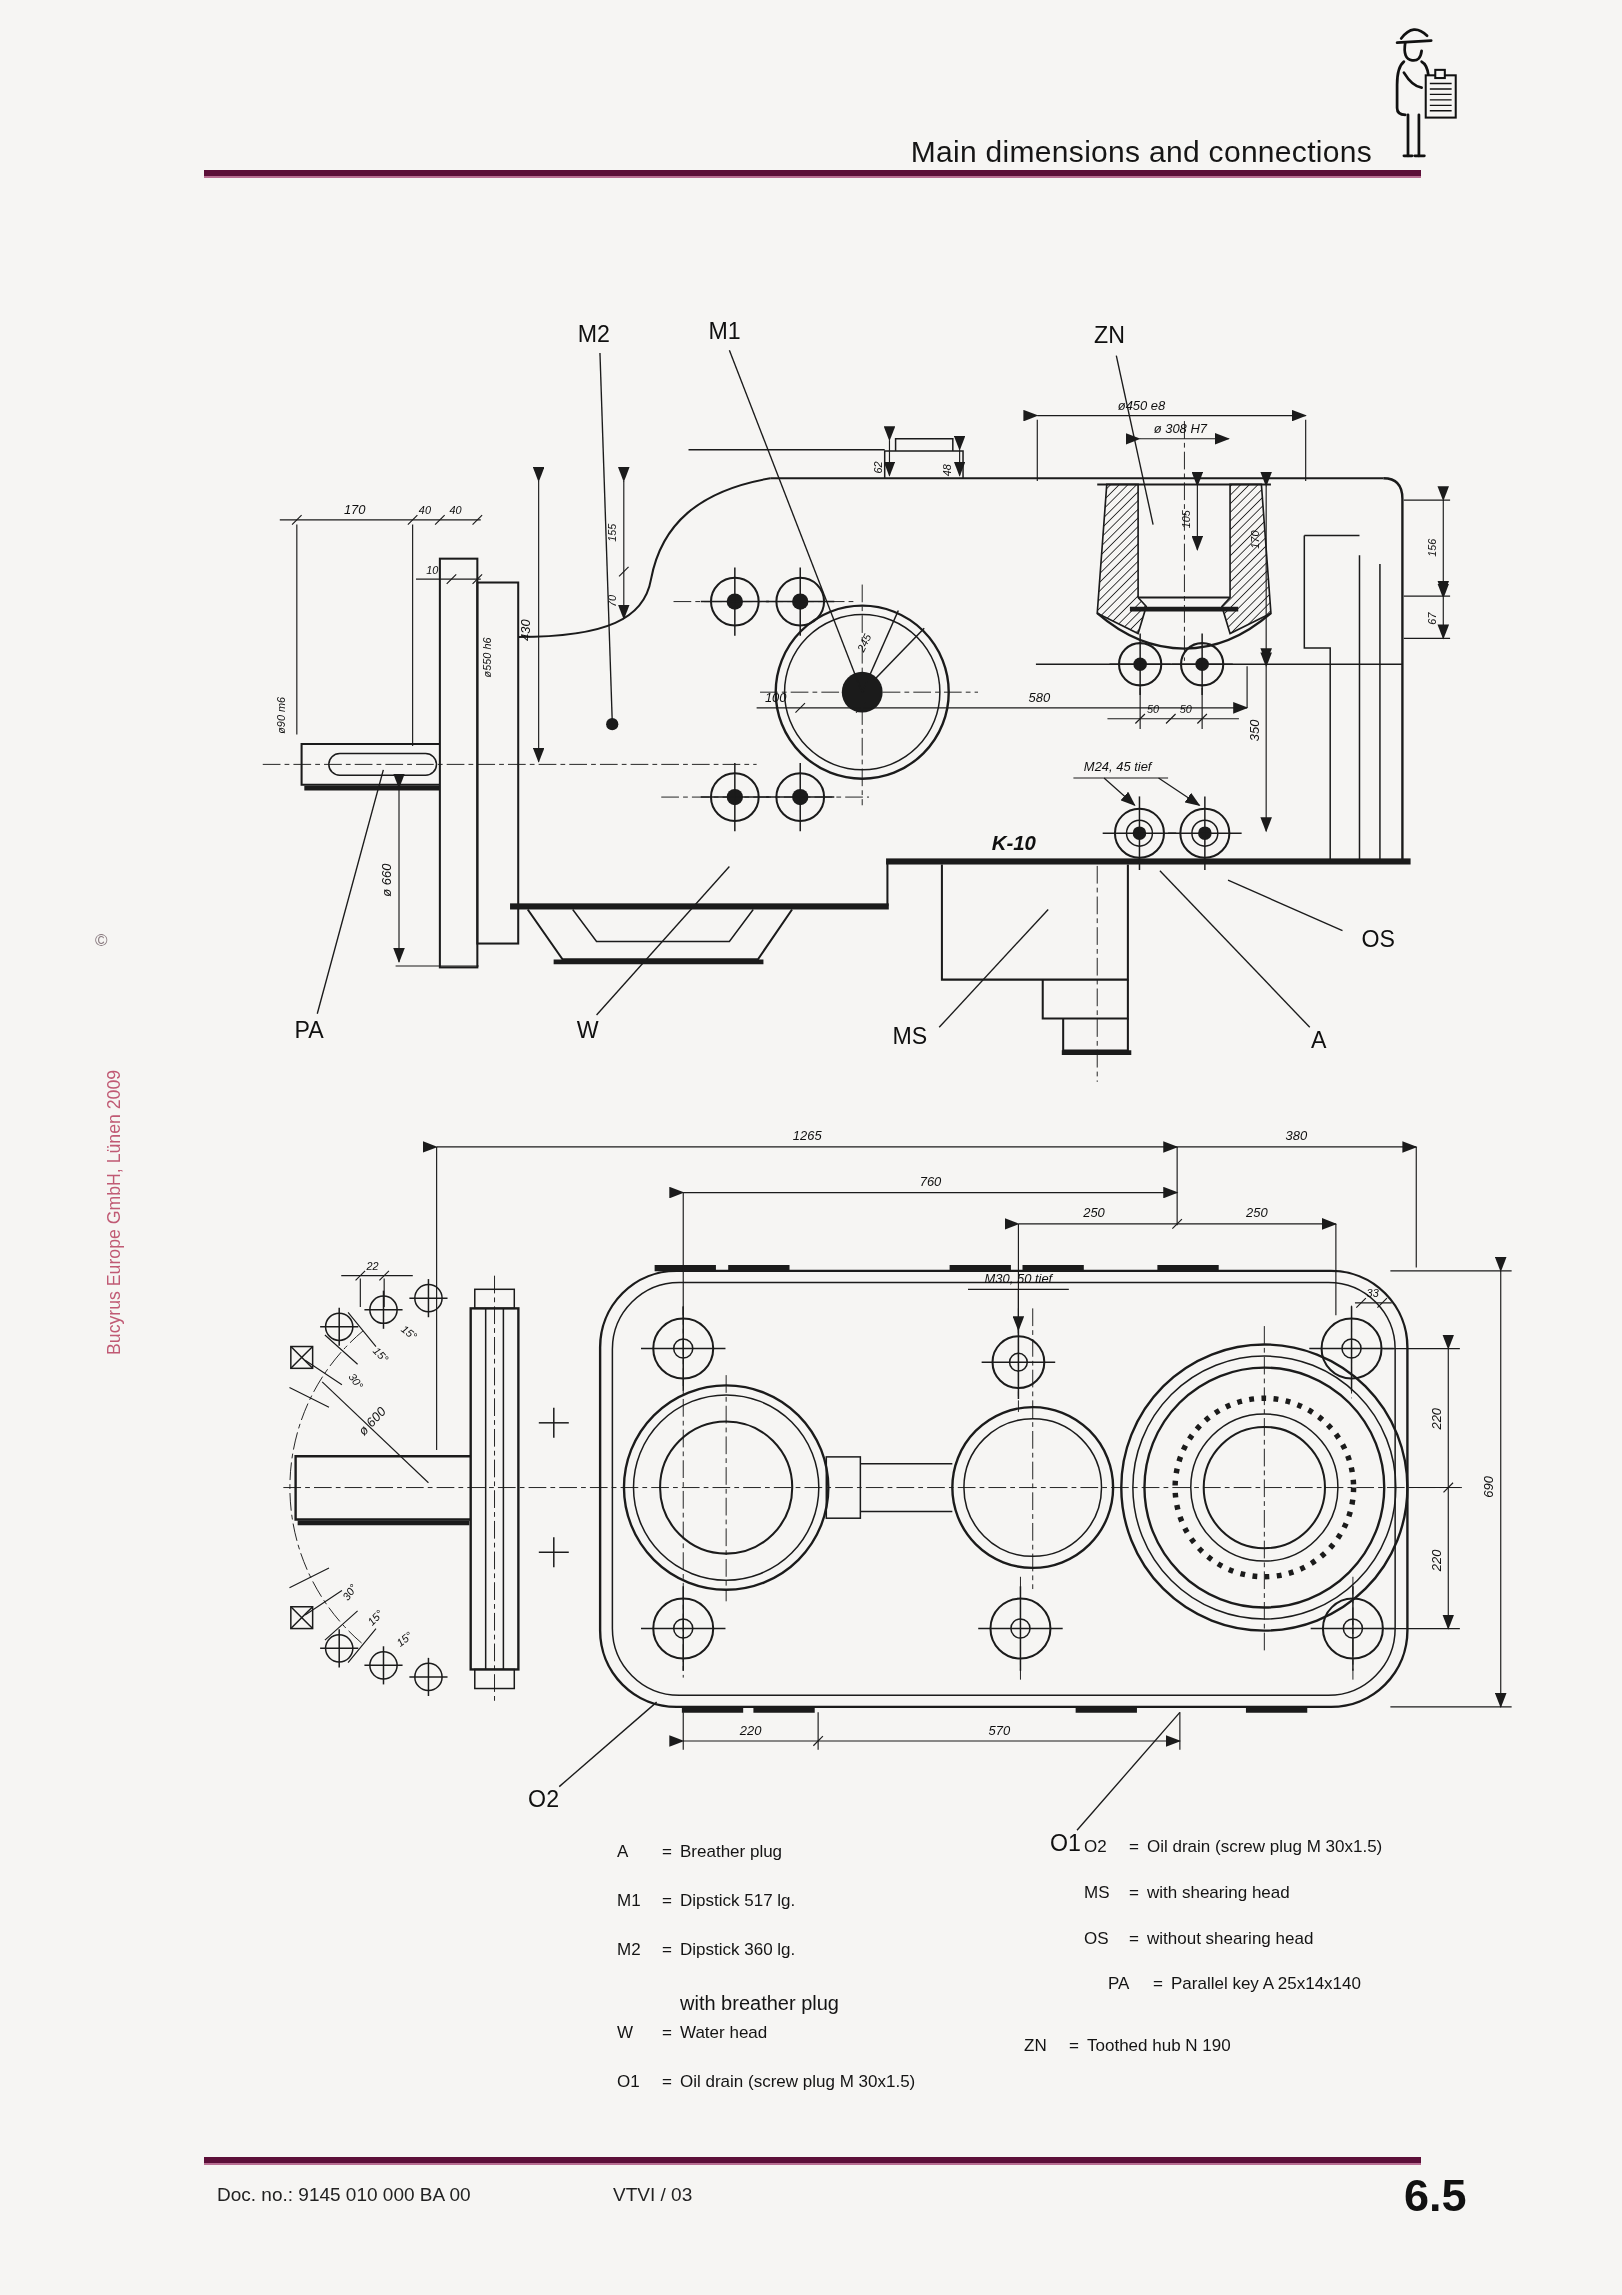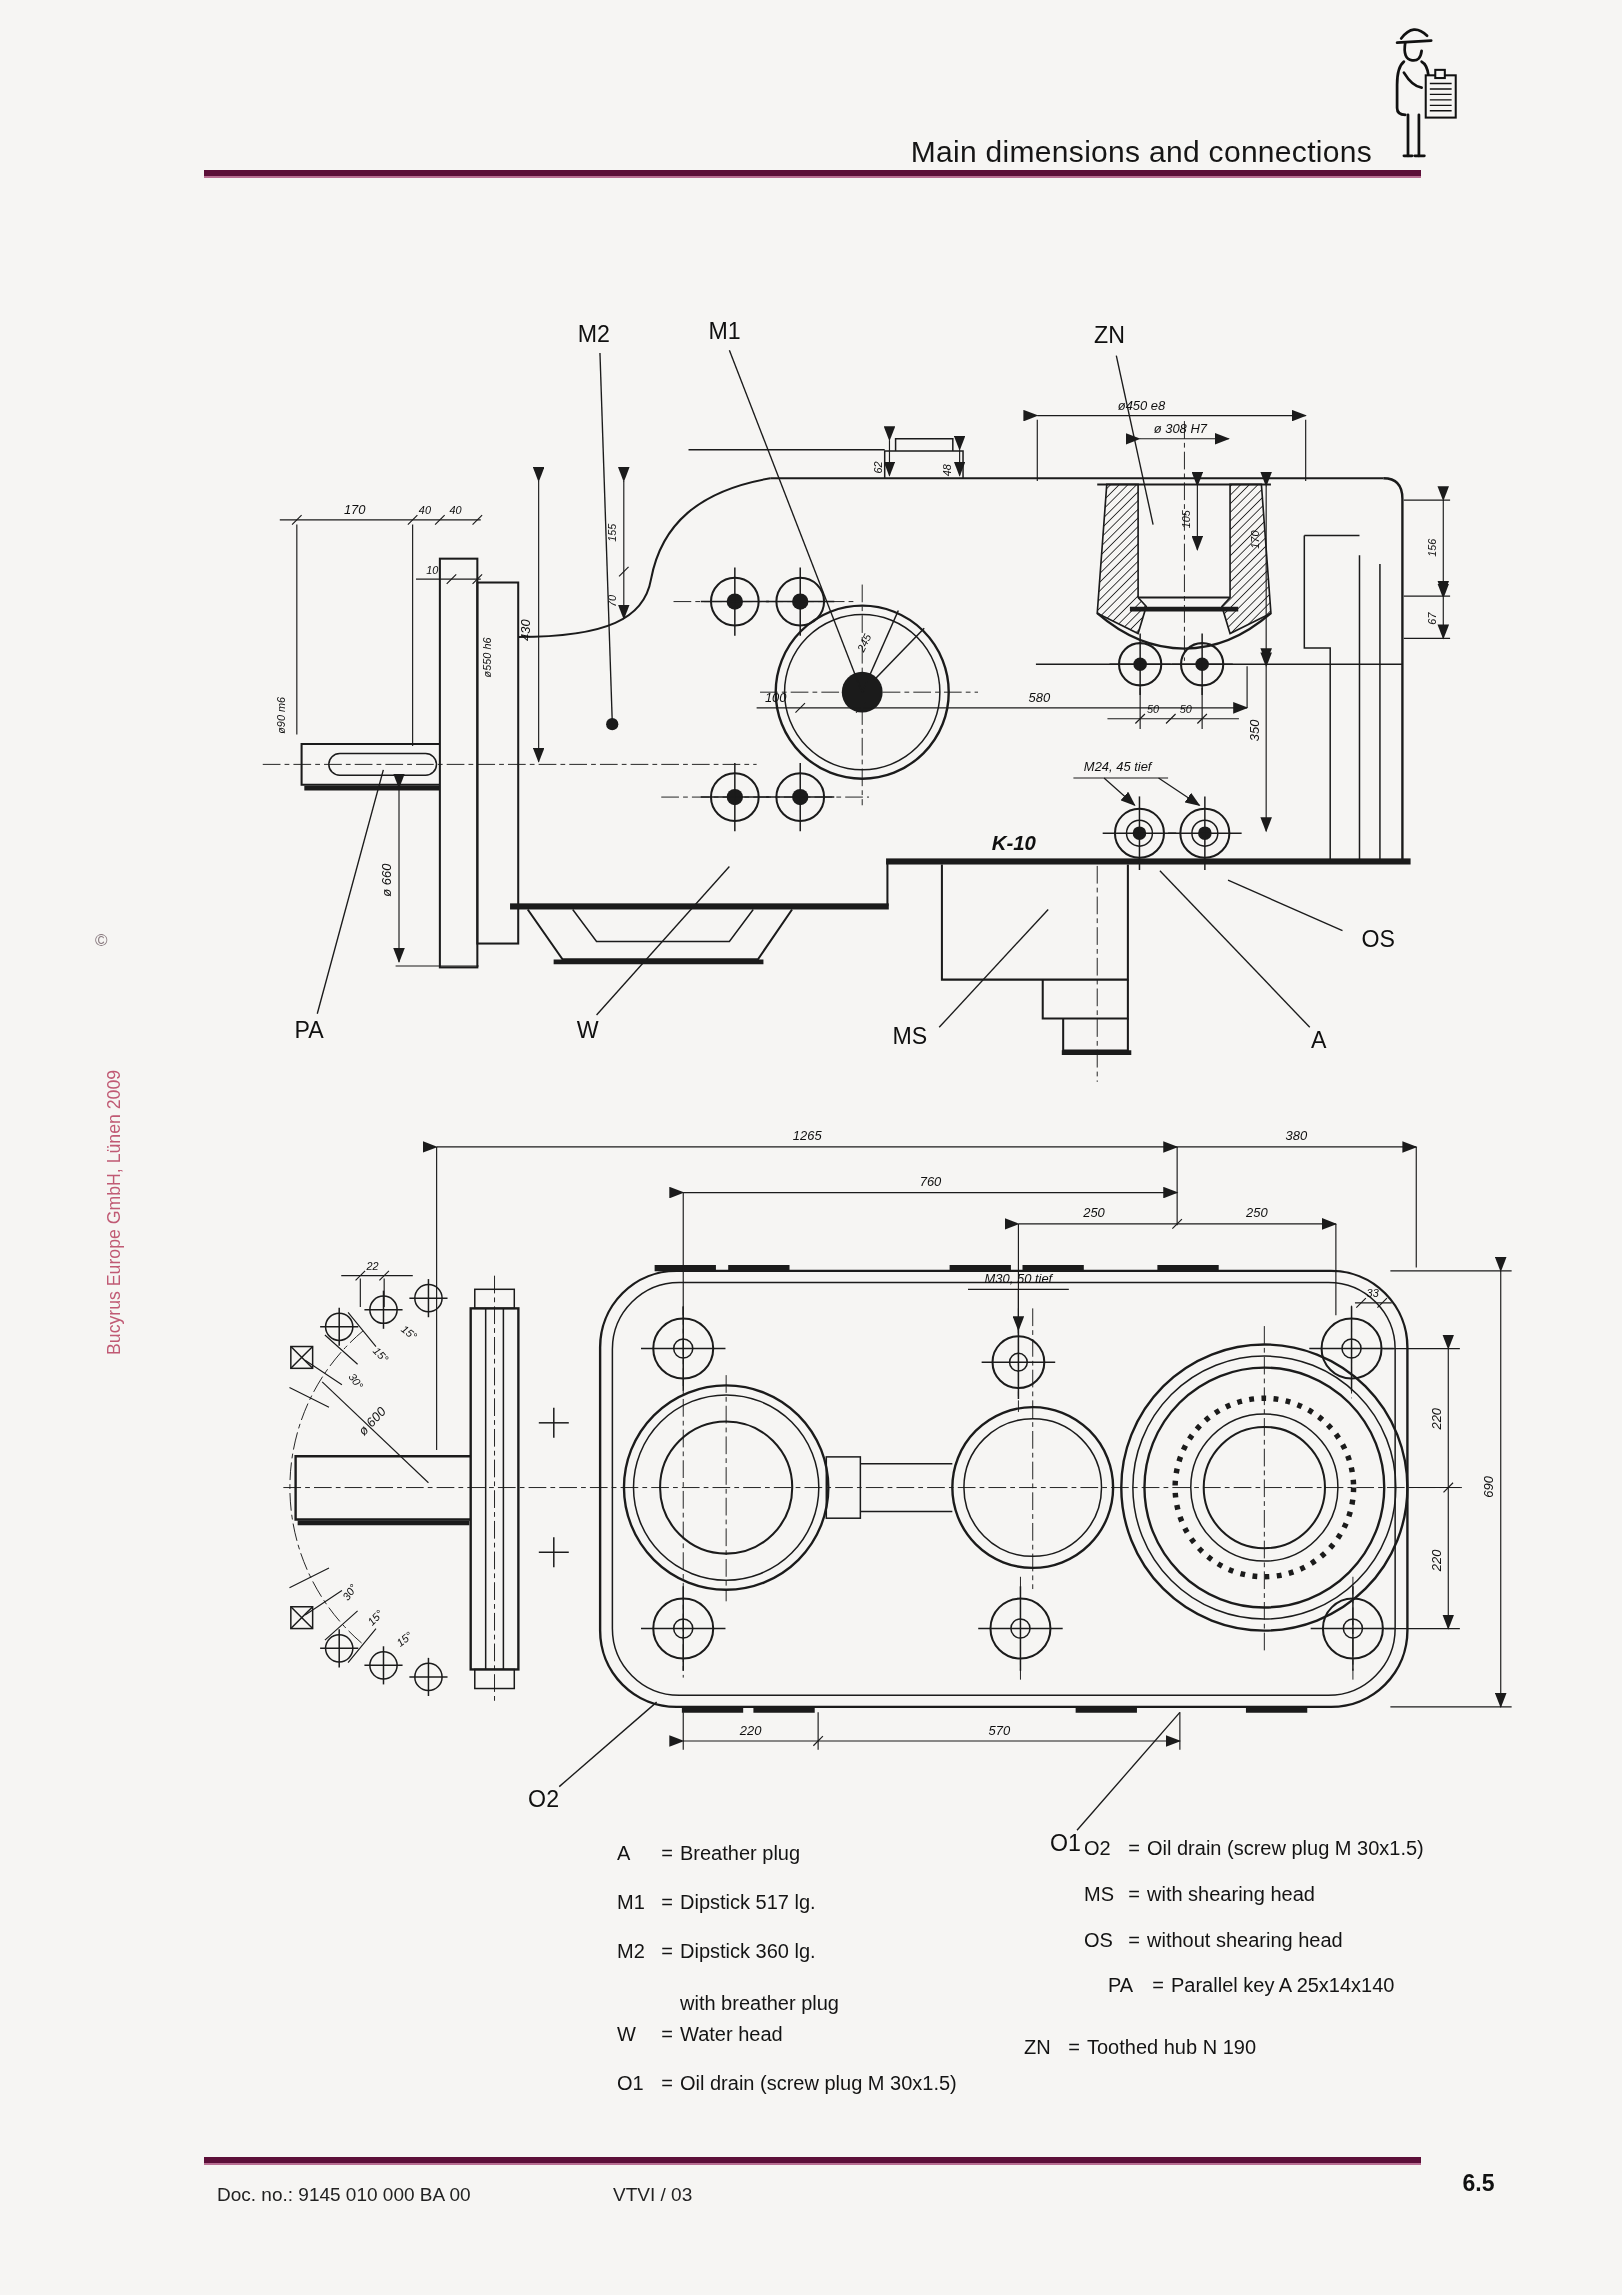--- a/index.html
+++ b/index.html
@@ -5,26 +5,26 @@
   html,body{margin:0;padding:0;background:#e8e8e6;}
   .page{position:relative;width:1623px;height:2295px;background:#f6f5f3;
         font-family:"Liberation Sans",sans-serif;color:#1a1a1a;overflow:hidden;}
   .abs{position:absolute;}
   .title{font-size:30px;letter-spacing:0.3px;color:#161616;text-align:right;}
   .rule{background:#5c0f38;border-bottom:2px solid #b86e92;}
   .caption{font-size:20.4px;font-weight:bold;color:#111;}
   .caption .cap-label{margin-right:17.7px;}
   .side-text{font-size:17.7px;color:#c05a74;white-space:nowrap;transform:rotate(-90deg);transform-origin:0 0;}
   .side-copy{font-size:17px;color:#87787d;}
-  .legend-row{font-size:20px;color:#141414;white-space:nowrap;}
+  .legend-row{font-size:17px;color:#141414;white-space:nowrap;}
   .legend-row .k{display:inline-block;min-width:37px;}
   .legend-row .eq{display:inline-block;width:26px;text-align:center;}
   .legend-cont{font-size:20px;color:#141414;margin-top:22px;}
   .footer-text{font-size:19px;color:#222;margin-top:8px;}
-  .pageno{font-size:23px;font-weight:bold;text-align:center;color:#111;}
+  .pageno{font-size:45px;font-weight:bold;text-align:left;color:#111;}
   
   svg{overflow:visible;}
   .s  {stroke:#1b1b1b;fill:none;stroke-width:3;}
   .s2 {stroke:#1b1b1b;fill:none;stroke-width:2.2;}
   .s35{stroke:#1b1b1b;fill:none;stroke-width:3.5;}
   .thick{stroke:#1b1b1b;stroke-width:7;fill:none;}
   .pad{stroke:#1b1b1b;stroke-width:9;fill:none;}
   .d  {stroke:#1b1b1b;fill:none;stroke-width:1.7;}
   .cl {stroke:#1b1b1b;fill:none;stroke-width:1.4;stroke-dasharray:26 6 7 6;}
   .ld {stroke:#1b1b1b;fill:none;stroke-width:2;}

